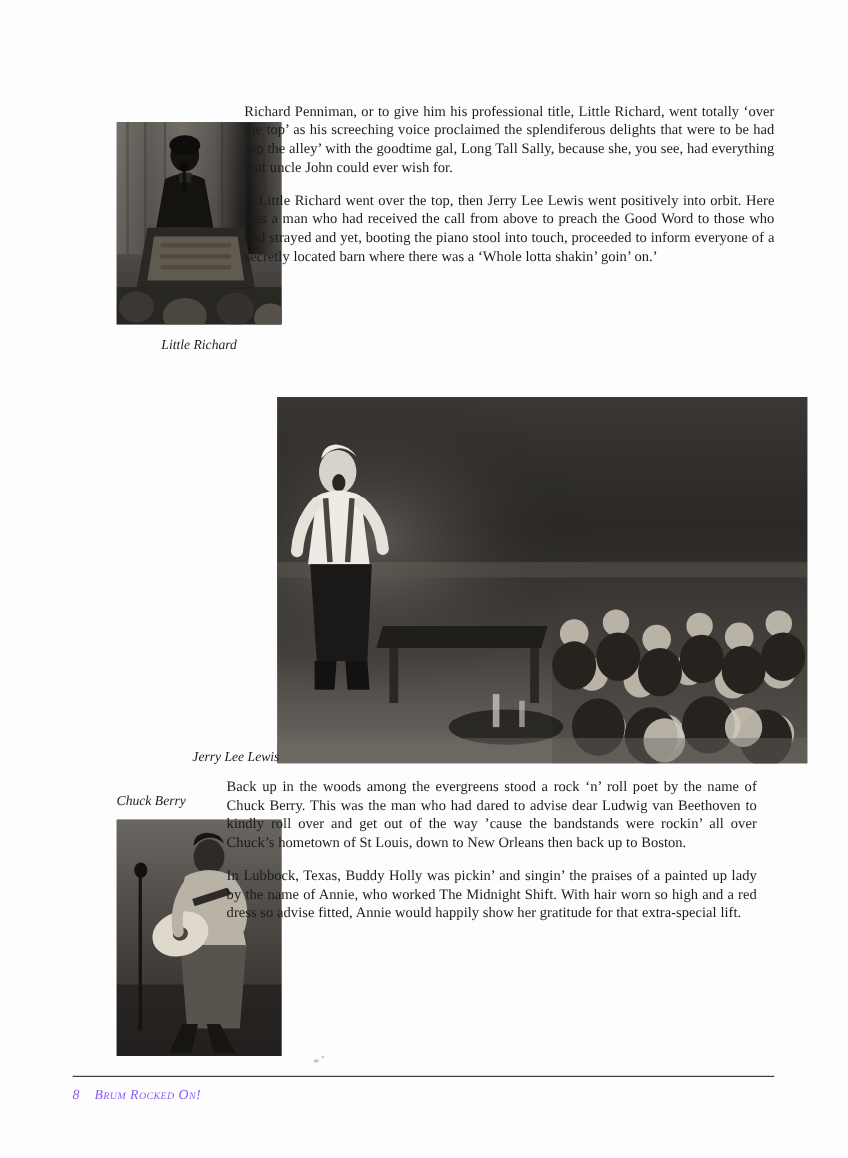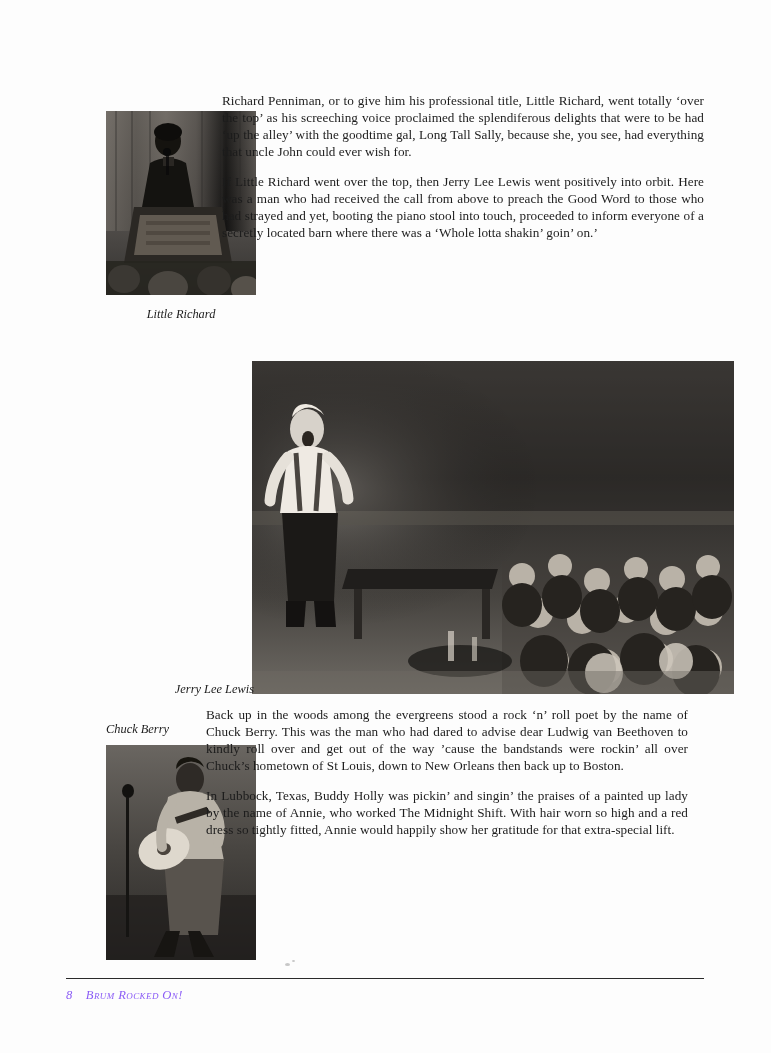--- a/index.html
+++ b/index.html
@@ -345,21 +345,21 @@
         <rect x="70" y="72" width="44" height="7" fill="#2e2a25" transform="rotate(-18 70 76)"></rect>
 
         <path d="M66 58 q-14 20 -10 44" stroke="#b8b2a7" stroke-width="10" fill="none" stroke-linecap="round"></path>
         <path d="M104 58 q14 18 8 40" stroke="#b8b2a7" stroke-width="10" fill="none" stroke-linecap="round"></path>
       </svg>
     </div>
   </figure>
 
   <div class="col-lower">
     <p class="body">Back up in the woods among the evergreens stood a rock ‘n’ roll poet by the name of Chuck Berry. This was the man who had dared to advise dear Ludwig van Beethoven to kindly roll over and get out of the way ’cause the bandstands were rockin’ all over Chuck’s hometown of St Louis, down to New Orleans then back up to Boston.</p>
-    <p class="body">In Lubbock, Texas, Buddy Holly was pickin’ and singin’ the praises of a painted up lady by the name of Annie, who worked The Midnight Shift. With hair worn so high and a red dress so tightly fitted, Annie would happily show her gratitude for that extra-special lift.</p>
+    <p class="body">In Lubbock, Texas, Buddy Holly was pickin’ and singin’ the praises of a painted up lady by the name of Annie, who worked The Midnight Shift. With hair worn so high and a red dress so advise fitted, Annie would happily show her gratitude for that extra-special lift.</p>
   </div>
 
   <div class="speck" style="left:285px; top:963px; width:5px; height:3px;"></div>
   <div class="speck" style="left:292px; top:960px; width:3px; height:2px;"></div>
 
   <div class="footer-rule"></div>
   <div class="footer">
     <span class="pagenum">8</span>
     <span class="bookname">Brum Rocked On!</span>
   </div>

